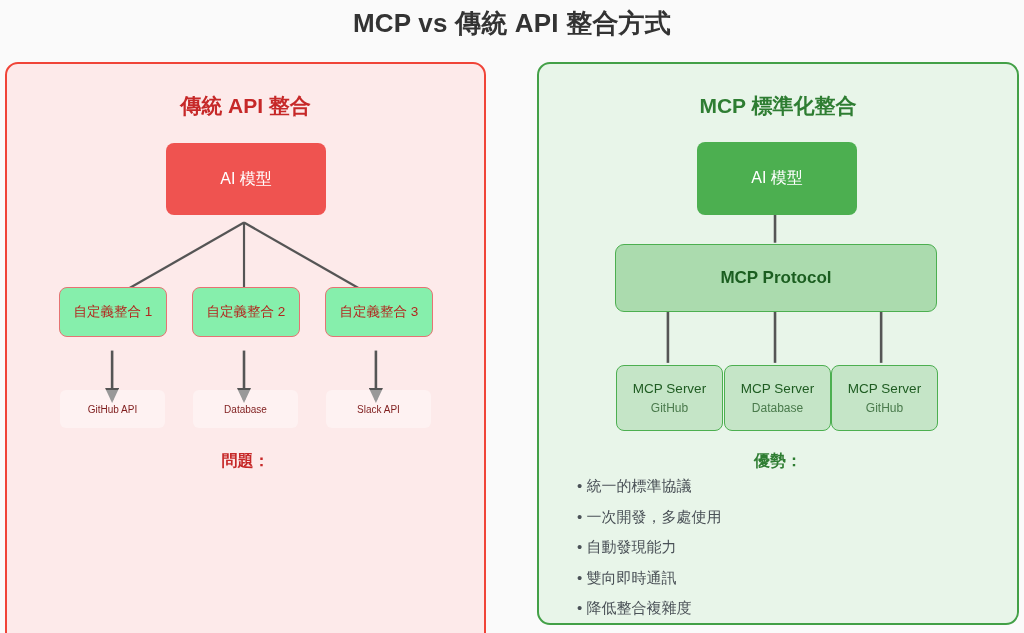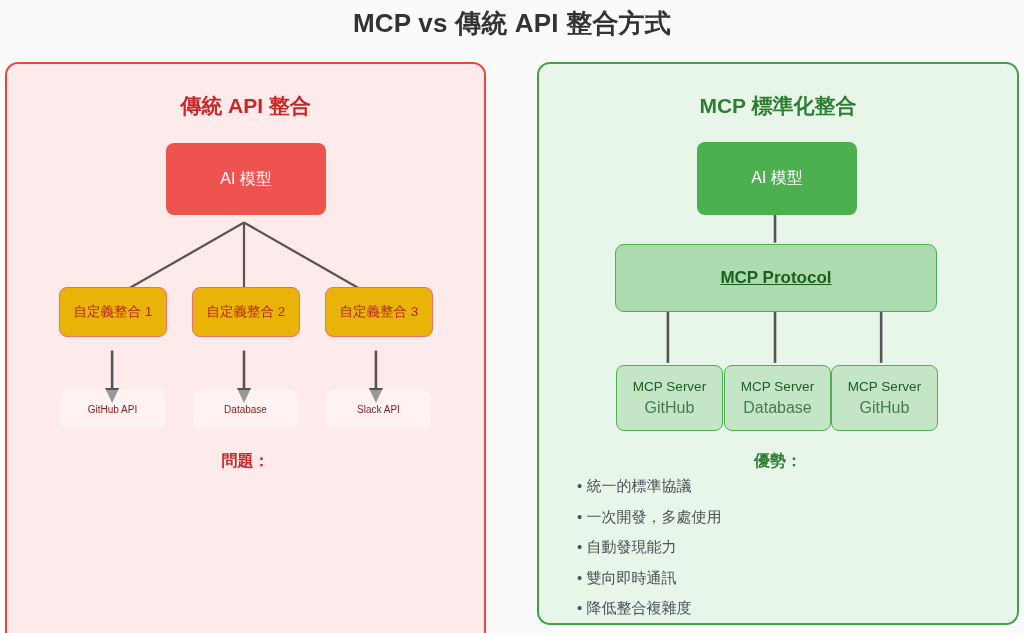--- a/index.html
+++ b/index.html
@@ -41,21 +41,21 @@
           text-align: center; }
 
   
   #legacy-ai-model {
     left: 159px; top: 79px; width: 160px; height: 72px;
     background: #ef5350; color: #ffffff; font-size: 16px;
     border-radius: 8px;
   }
   .legacy-int {
     top: 223px; width: 108px; height: 50px;
-    background: #eab308; border: 1.4px solid #e57373;
+    background: #86efac; border: 1.4px solid #e57373;
     color: #b3261e; font-size: 13.5px; border-radius: 8px;
   }
   #legacy-int-1 { left: 52px; }
   #legacy-int-2 { left: 185px; }
   #legacy-int-3 { left: 318px; }
 
   .legacy-svc {
     top: 326px; width: 105px; height: 38px;
     background: rgba(255,255,255,0.40); color: #7f1d1d;
     font-size: 10px; border-radius: 6px;
@@ -68,32 +68,31 @@
   #mcp-ai-model {
     left: 158px; top: 78px; width: 160px; height: 73px;
     background: #4caf50; color: #ffffff; font-size: 16px;
     border-radius: 8px;
   }
   #mcp-protocol {
     left: 76px; top: 180px; width: 322px; height: 68px;
     background: #abdbae; border: 1.6px solid #4caf50;
     color: #1b5e20; font-size: 17px; font-weight: bold;
     border-radius: 9px;
-    text-decoration: underline;
   }
   .mcp-server {
     top: 301px; width: 107px; height: 66px;
     background: #c5e5c7; border: 1.4px solid #4caf50;
     border-radius: 8px;
   }
   #mcp-server-1 { left: 77px; }
   #mcp-server-2 { left: 185px; }
   #mcp-server-3 { left: 292px; }
   .mcp-server .srv-title { font-size: 13.5px; color: #1f5c22; }
-  .mcp-server .srv-sub   { font-size: 16px; color: #4a7a4c; margin-top: 5px; }
+  .mcp-server .srv-sub   { font-size: 12px; color: #4a7a4c; margin-top: 5px; }
 
   .edges { position: absolute; left: 0; top: 0; width: 100%; height: 100%;
            pointer-events: none; }
 
   .list-title {
     position: absolute; left: 0; width: 100%; text-align: center;
     font-size: 16px; font-weight: bold;
   }
   #legacy-list-title { top: 387px; color: #c62828; }
   #mcp-list-title    { top: 387px; color: #2e7d32; }

